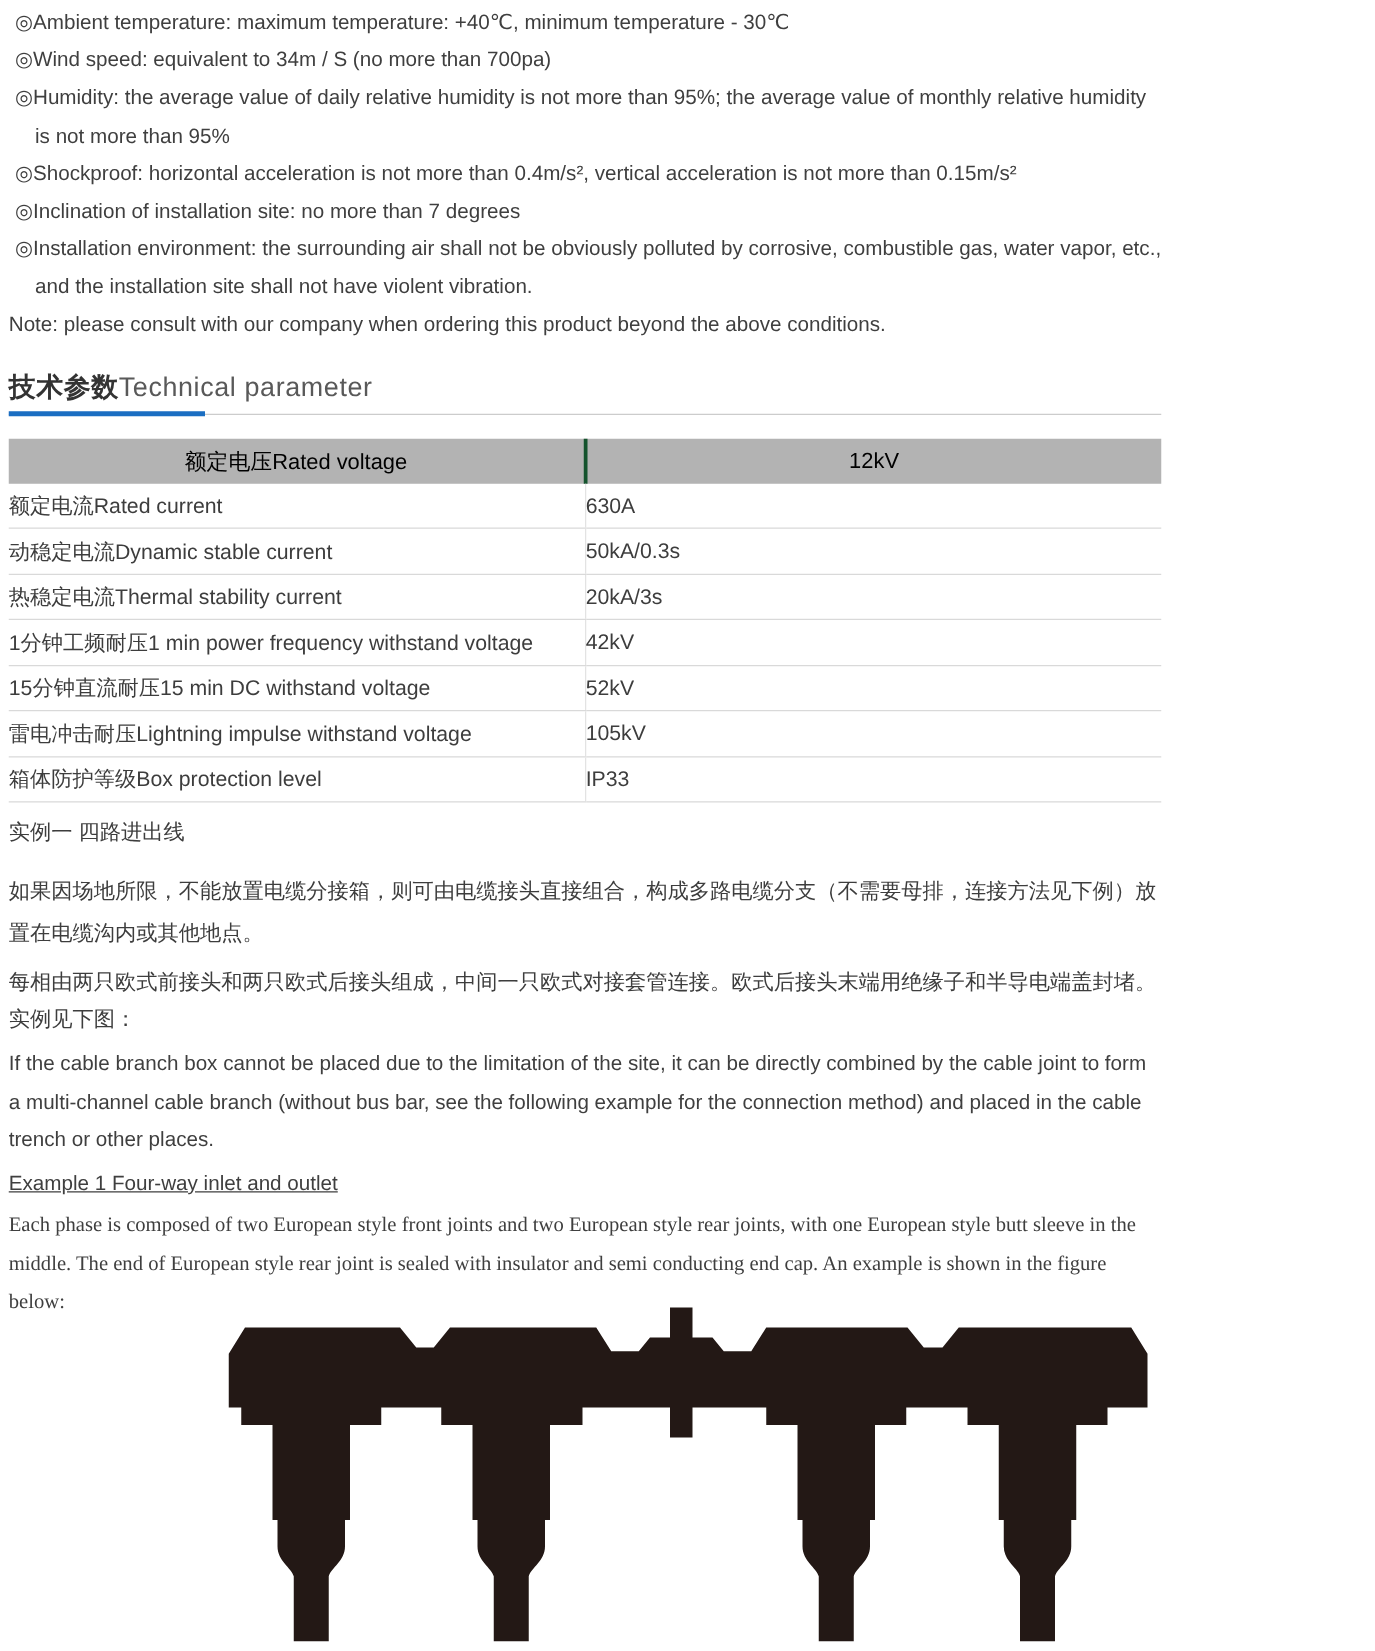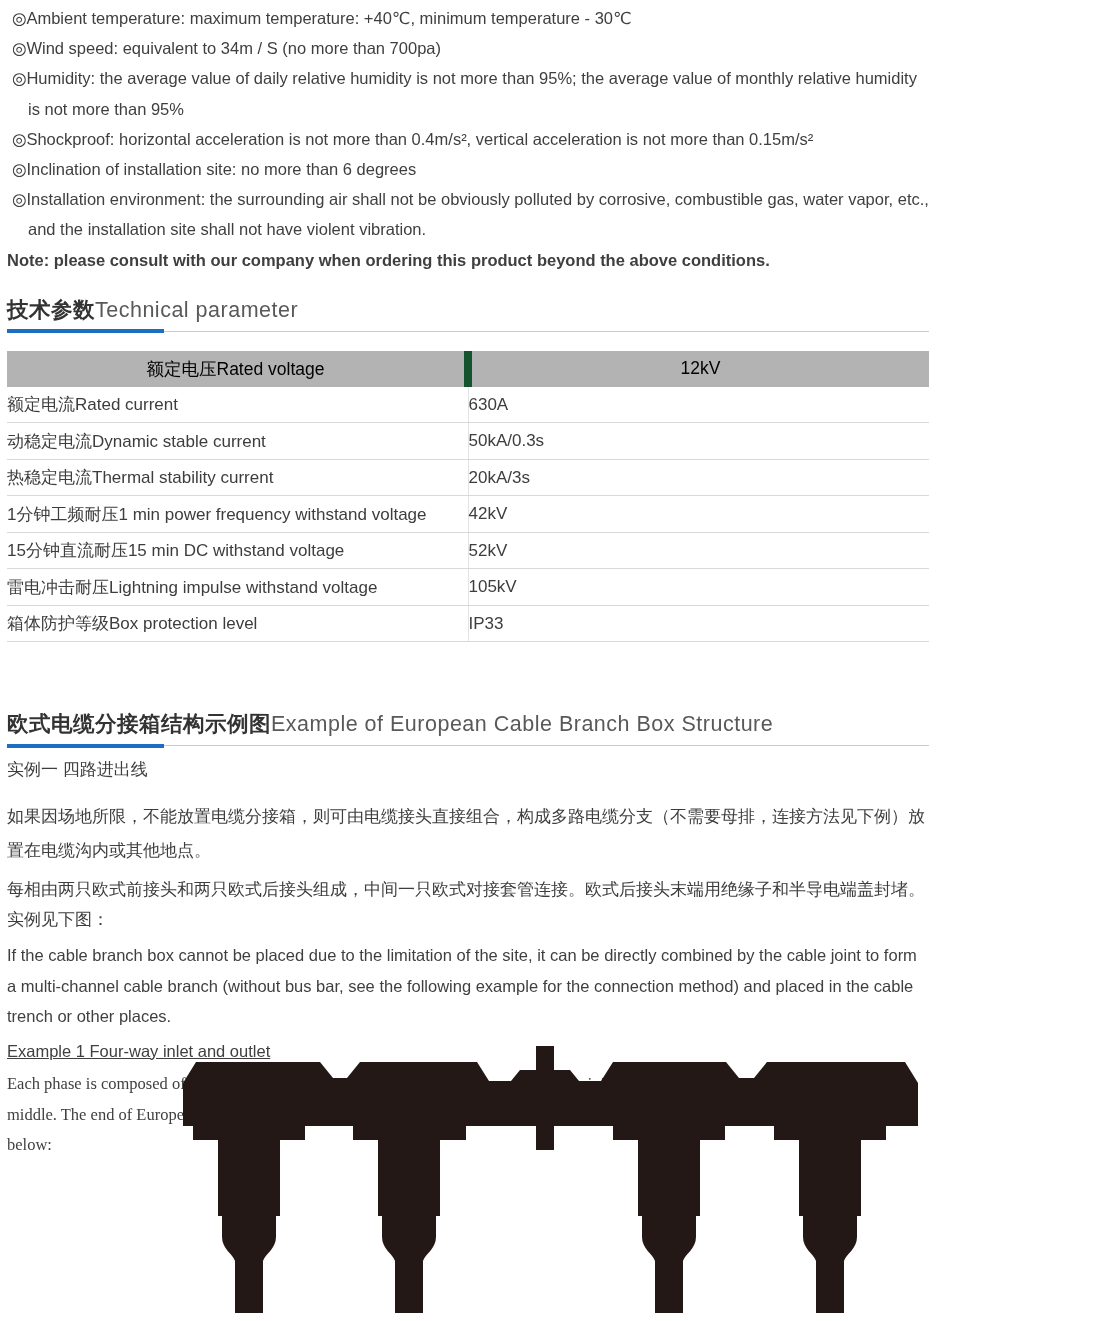--- a/index.html
+++ b/index.html
@@ -7,21 +7,21 @@
     width:1100px;height:1321px;overflow:hidden;
     font-family:"Liberation Sans","DejaVu Sans",sans-serif;
     color:#3f3f3f;
     -webkit-font-smoothing:antialiased;
   }
   .page{position:relative;width:936px;height:1321px;box-sizing:border-box;padding:3px 7px 0 7px;}
 
   
   .conditions p{margin:0;font-size:16.5px;line-height:30.2px;color:#3f3f3f;}
   .cond{padding-left:21px;text-indent:-16px;}
-  .note{padding-left:0;text-indent:0;font-weight:bold;}
+  .note{padding-left:0;text-indent:0;}
 
   
   .section-head{
     position:relative;margin:0;font-weight:normal;
     font-size:21.5px;line-height:29px;
     padding-bottom:6px;border-bottom:1px solid #cccccc;
   }
   .section-head .zh{font-weight:bold;color:#333333;letter-spacing:0.5px;text-align:right;}
   .section-head .en{color:#595959;letter-spacing:0.5px;}
   .section-head .accent-bar{
@@ -34,21 +34,21 @@
   
   table.params{
     width:100%;border-collapse:collapse;table-layout:fixed;
     margin-top:19px;font-size:17px;color:#3d3d3d;
   }
   table.params col{width:50%;}
   table.params th{
     background:var(--table-head,#b3b3b3);color:#000000;font-weight:normal;
     height:34px;font-size:17.5px;text-align:center;
   }
-  table.params th + th{border-left:8px solid #14532d;}
+  table.params th + th{border-left:3px solid #14532d;}
   table.params td{
     height:35.5px;border-bottom:1px solid #d9d9d9;
     padding:0;vertical-align:middle;
   }
   td.param{text-align:left;padding-left:24px;}
   td.value{text-align:left;border-left:1px solid #e3e3e3;}
 
   
   .p-zh{margin:0;font-size:17px;line-height:33.5px;color:#3d3d3d;}
   .p-zh.intro{margin-top:15px;}
@@ -65,21 +65,21 @@
 </head>
 <body>
 
 <div class="page">
 
   <section class="conditions">
     <p class="cond">◎Ambient temperature: maximum temperature: +40℃, minimum temperature - 30℃</p>
     <p class="cond">◎Wind speed: equivalent to 34m / S (no more than 700pa)</p>
     <p class="cond">◎Humidity: the average value of daily relative humidity is not more than 95%; the average value of monthly relative humidity is not more than 95%</p>
     <p class="cond">◎Shockproof: horizontal acceleration is not more than 0.4m/s², vertical acceleration is not more than 0.15m/s²</p>
-    <p class="cond">◎Inclination of installation site: no more than 6 degrees</p>
+    <p class="cond">◎Inclination of installation site: no more than 7 degrees</p>
     <p class="cond">◎Installation environment: the surrounding air shall not be obviously polluted by corrosive, combustible gas, water vapor, etc., and the installation site shall not have violent vibration.</p>
     <p class="note">Note: please consult with our company when ordering this product beyond the above conditions.</p>
   </section>
 
   <h2 class="section-head head-tech">
     <span class="zh">技术参数</span><span class="en">Technical parameter</span>
     <span class="accent-bar"></span>
   </h2>
 
   <table class="params">
@@ -118,24 +118,20 @@
         <td class="param">雷电冲击耐压Lightning impulse withstand voltage</td>
         <td class="value">105kV</td>
       </tr>
       <tr>
         <td class="param">箱体防护等级Box protection level</td>
         <td class="value">IP33</td>
       </tr>
     </tbody>
   </table>
 
-  <h2 class="section-head head-example">
-    <span class="zh">欧式电缆分接箱结构示例图</span><span class="en">Example of European Cable Branch Box Structure</span>
-    <span class="accent-bar"></span>
-  </h2>
 
   <p class="p-zh label">实例一 四路进出线</p>
   <p class="p-zh intro">如果因场地所限，不能放置电缆分接箱，则可由电缆接头直接组合，构成多路电缆分支（不需要母排，连接方法见下例）放置在电缆沟内或其他地点。</p>
   <p class="p-zh detail">每相由两只欧式前接头和两只欧式后接头组成，中间一只欧式对接套管连接。欧式后接头末端用绝缘子和半导电端盖封堵。实例见下图：</p>
   <p class="p-en intro">If the cable branch box cannot be placed due to the limitation of the site, it can be directly combined by the cable joint to form a multi-channel cable branch (without bus bar, see the following example for the connection method) and placed in the cable trench or other places.</p>
   <p class="p-en label">Example 1 Four-way inlet and outlet</p>
   <p class="p-en detail">Each phase is composed of two European style front joints and two European style rear joints, with one European style butt sleeve in the middle. The end of European style rear joint is sealed with insulator and semi conducting end cap. An example is shown in the figure below:</p>
 
   <svg class="diagram" viewBox="0 0 1100 289" aria-hidden="true">
     <path d="M183 94 V51 L196 30 H320 L333 46 H347 L360 30 H477 L489 49 H511 L520 38 H536 V14 H554 V38 H570 L579 49 H601 L613 30 H726 L739 46 H754 L767 30 H905 L918 51 V94

